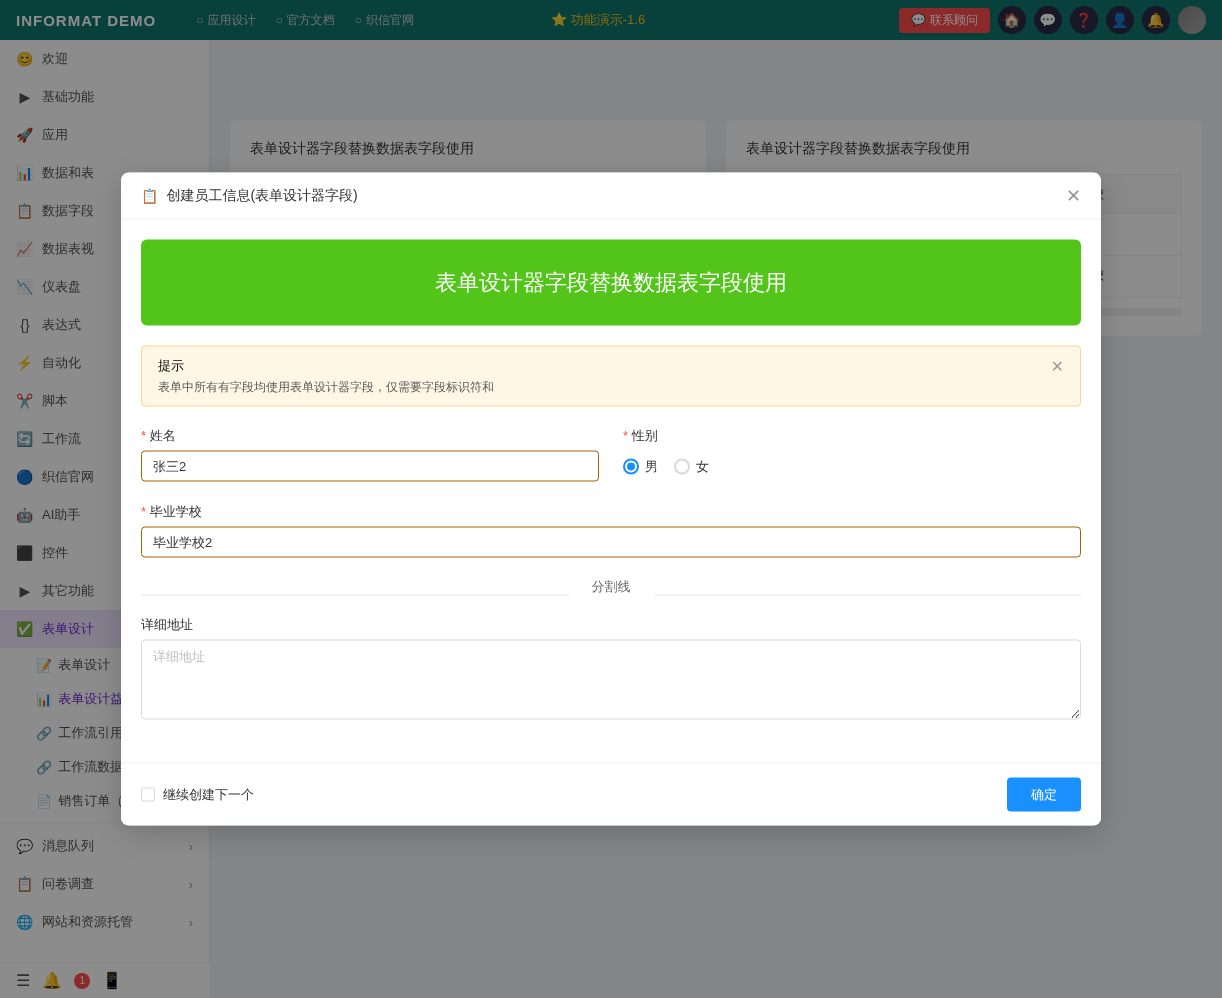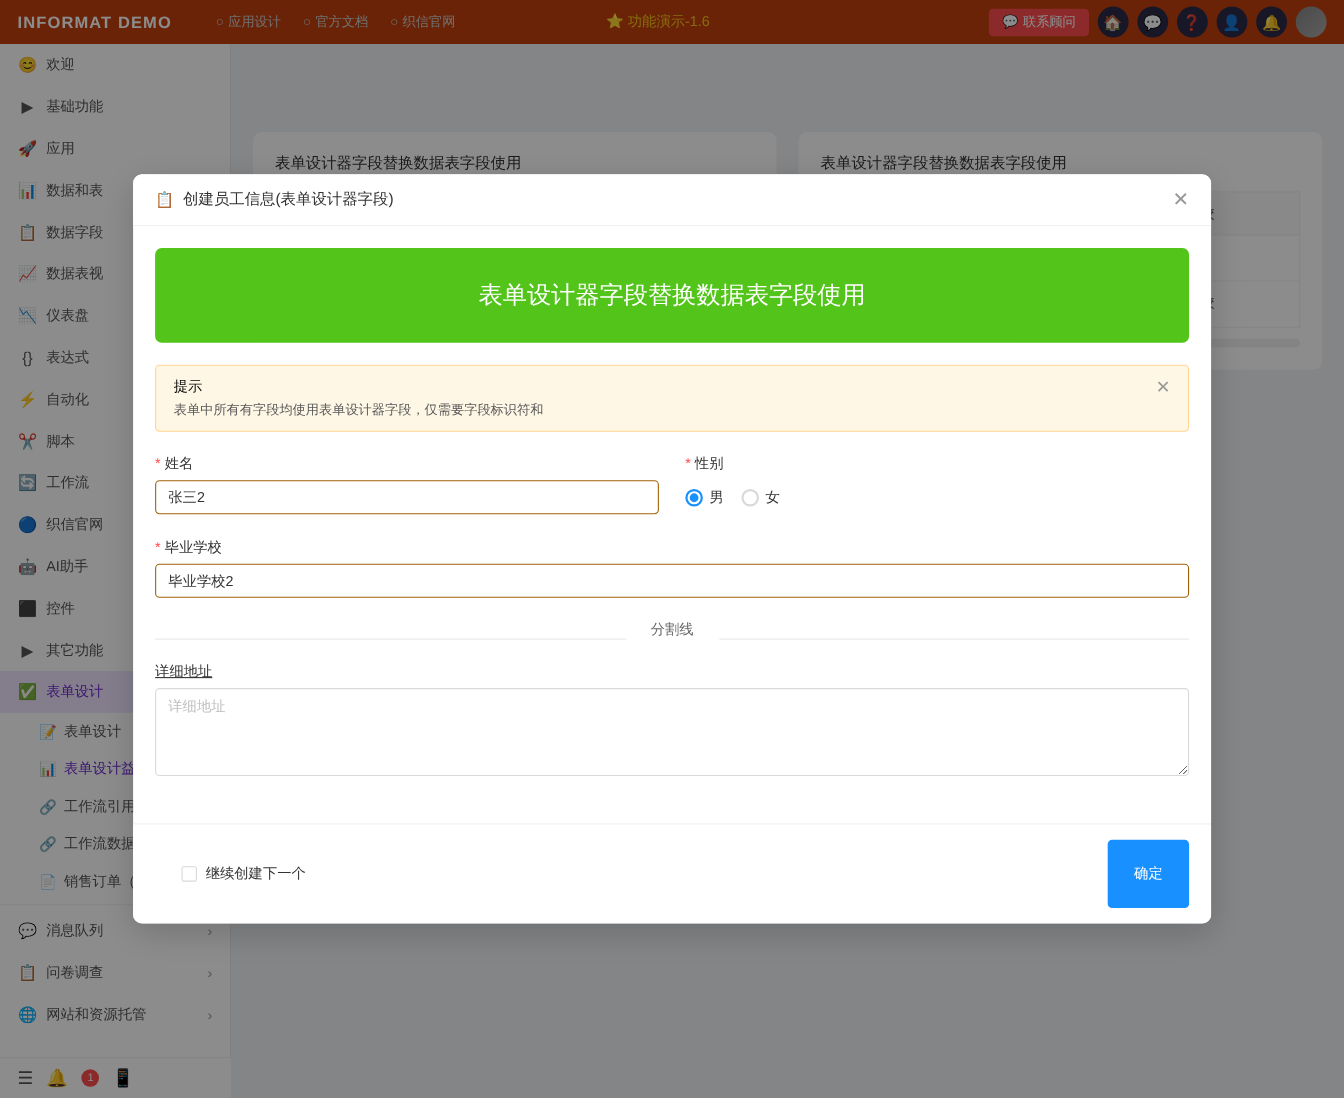--- a/index.html
+++ b/index.html
@@ -1,19 +1,19 @@
 <!DOCTYPE html>
 <html><head>
   <meta charset="utf-8">
   <style>
     * { box-sizing: border-box; margin: 0; padding: 0; }
     body { font-family: -apple-system, BlinkMacSystemFont, "PingFang SC", "Microsoft YaHei", sans-serif; background: #f0f2f5; font-size: 13px; color: #333; width: 1222px; height: 998px; overflow: hidden; }
 
     
-    .top-nav { background: #c2410c; height: 40px; display: flex; align-items: center; padding: 16px 16px; gap: 20px; }
+    .top-nav { background: #0f766e; height: 40px; display: flex; align-items: center; padding: 16px 16px; gap: 20px; }
     .logo { color: #fff; font-weight: bold; font-size: 15px; letter-spacing: 1px; margin-right: 20px; }
     .nav-item { color: #ccc; font-size: 12px; display: flex; align-items: center; gap: 4px; cursor: pointer; }
     .nav-center { margin: 16px auto; color: #f5c518; font-size: 13px; display: flex; align-items: center; gap: 6px; }
     .nav-right { display: flex; align-items: center; gap: 8px; margin-left: auto; }
     .contact-btn { background: #ff4d4f; color: #fff; border: none; border-radius: 4px; padding: 4px 12px; font-size: 12px; cursor: pointer; display: flex; align-items: center; gap: 4px; }
     .icon-circle { width: 28px; height: 28px; border-radius: 50%; background: #2a2a4a; display: flex; align-items: center; justify-content: center; color: #ccc; font-size: 14px; cursor: pointer; }
     .avatar { width: 28px; height: 28px; border-radius: 50%; background: #888; }
 
     
     .main-layout { display: flex; height: calc(998px - 40px); }
@@ -60,39 +60,39 @@
     .modal-close { cursor: pointer; color: #999; font-size: 18px; line-height: 1; }
     .modal-body { padding: 20px; max-height: calc(998px - 200px); overflow-y: auto; }
     .modal-banner { background: #52c41a; border-radius: 6px; padding: 28px; text-align: center; margin-bottom: 20px; }
     .modal-banner-text { color: #fff; font-size: 22px; font-weight: 500; }
     .tip-box { background: #fff7e6; border: 1px solid #ffd591; border-radius: 4px; padding: 10px 16px; margin-bottom: 20px; display: flex; justify-content: space-between; align-items: flex-start; }
     .tip-title { color: #000000; font-weight: 500; font-size: 13px; margin-bottom: 4px; }
     .tip-content { color: #595959; font-size: 12px; }
     .tip-close { color: #999; cursor: pointer; font-size: 16px; }
     .form-row { display: flex; gap: 24px; margin-bottom: 20px; }
     .form-item { flex: 1; }
-    .form-item.full { flex: none; width: 100%; text-decoration: underline; }
+    .form-item.full { flex: none; width: 100%; }
     .form-label { font-size: 13px; color: #333; margin-bottom: 6px; }
     .form-label.required::before { content: "* "; color: #ff4d4f; }
     .form-input { width: 100%; border: 1px solid #a16207; border-radius: 4px; padding: 7px 11px; font-size: 13px; color: #333; outline: none; }
     .form-input::placeholder { color: #bfbfbf; }
     .form-textarea { width: 100%; border: 1px solid #d9d9d9; border-radius: 4px; padding: 7px 11px; font-size: 13px; color: #333; outline: none; resize: vertical; min-height: 80px; }
     .form-textarea::placeholder { color: #bfbfbf; }
     .radio-group { display: flex; align-items: center; gap: 16px; padding: 7px 0; }
     .radio-item { display: flex; align-items: center; gap: 6px; cursor: pointer; font-size: 13px; }
     .radio-dot { width: 16px; height: 16px; border-radius: 50%; border: 2px solid #d9d9d9; display: flex; align-items: center; justify-content: center; }
     .radio-dot.checked { border-color: #1890ff; background: #fff; }
     .radio-dot.checked::after { content: ''; width: 8px; height: 8px; border-radius: 50%; background: #1890ff; }
     .divider-row { display: flex; align-items: flex-end; gap: 23px; margin: 16px 0 20px 0; }
     .divider-label { color: #666; font-size: 13px; white-space: nowrap; }
     .divider-line { flex: 1; border: none; border-top: 1px solid #e8e8e8; }
     .modal-footer { display: flex; align-items: center; justify-content: space-between; padding: 14px 20px; border-top: 1px solid #f0f0f0; background: #fff; }
-    .checkbox-row { display: flex; align-items: center; gap: 8px; margin-left: 24px; }
+    .checkbox-row { display: flex; align-items: center; gap: 8px; }
     .checkbox { width: 14px; height: 14px; border: 1px solid #d9d9d9; border-radius: 2px; cursor: pointer; }
-    .confirm-btn { background: #1890ff; color: #fff; border: none; border-radius: 4px; padding: 22px 24px; font-size: 13px; cursor: pointer; }
+    .confirm-btn { background: #1890ff; color: #fff; border: none; border-radius: 4px; padding: 8px 24px; font-size: 13px; cursor: pointer; }
   </style>
 </head>
 <body>
 
 <div class="top-nav">
   <div class="logo">INFORMAT DEMO</div>
   <div class="nav-item">
     <span>○</span>
     <span>应用设计</span>
   </div>

